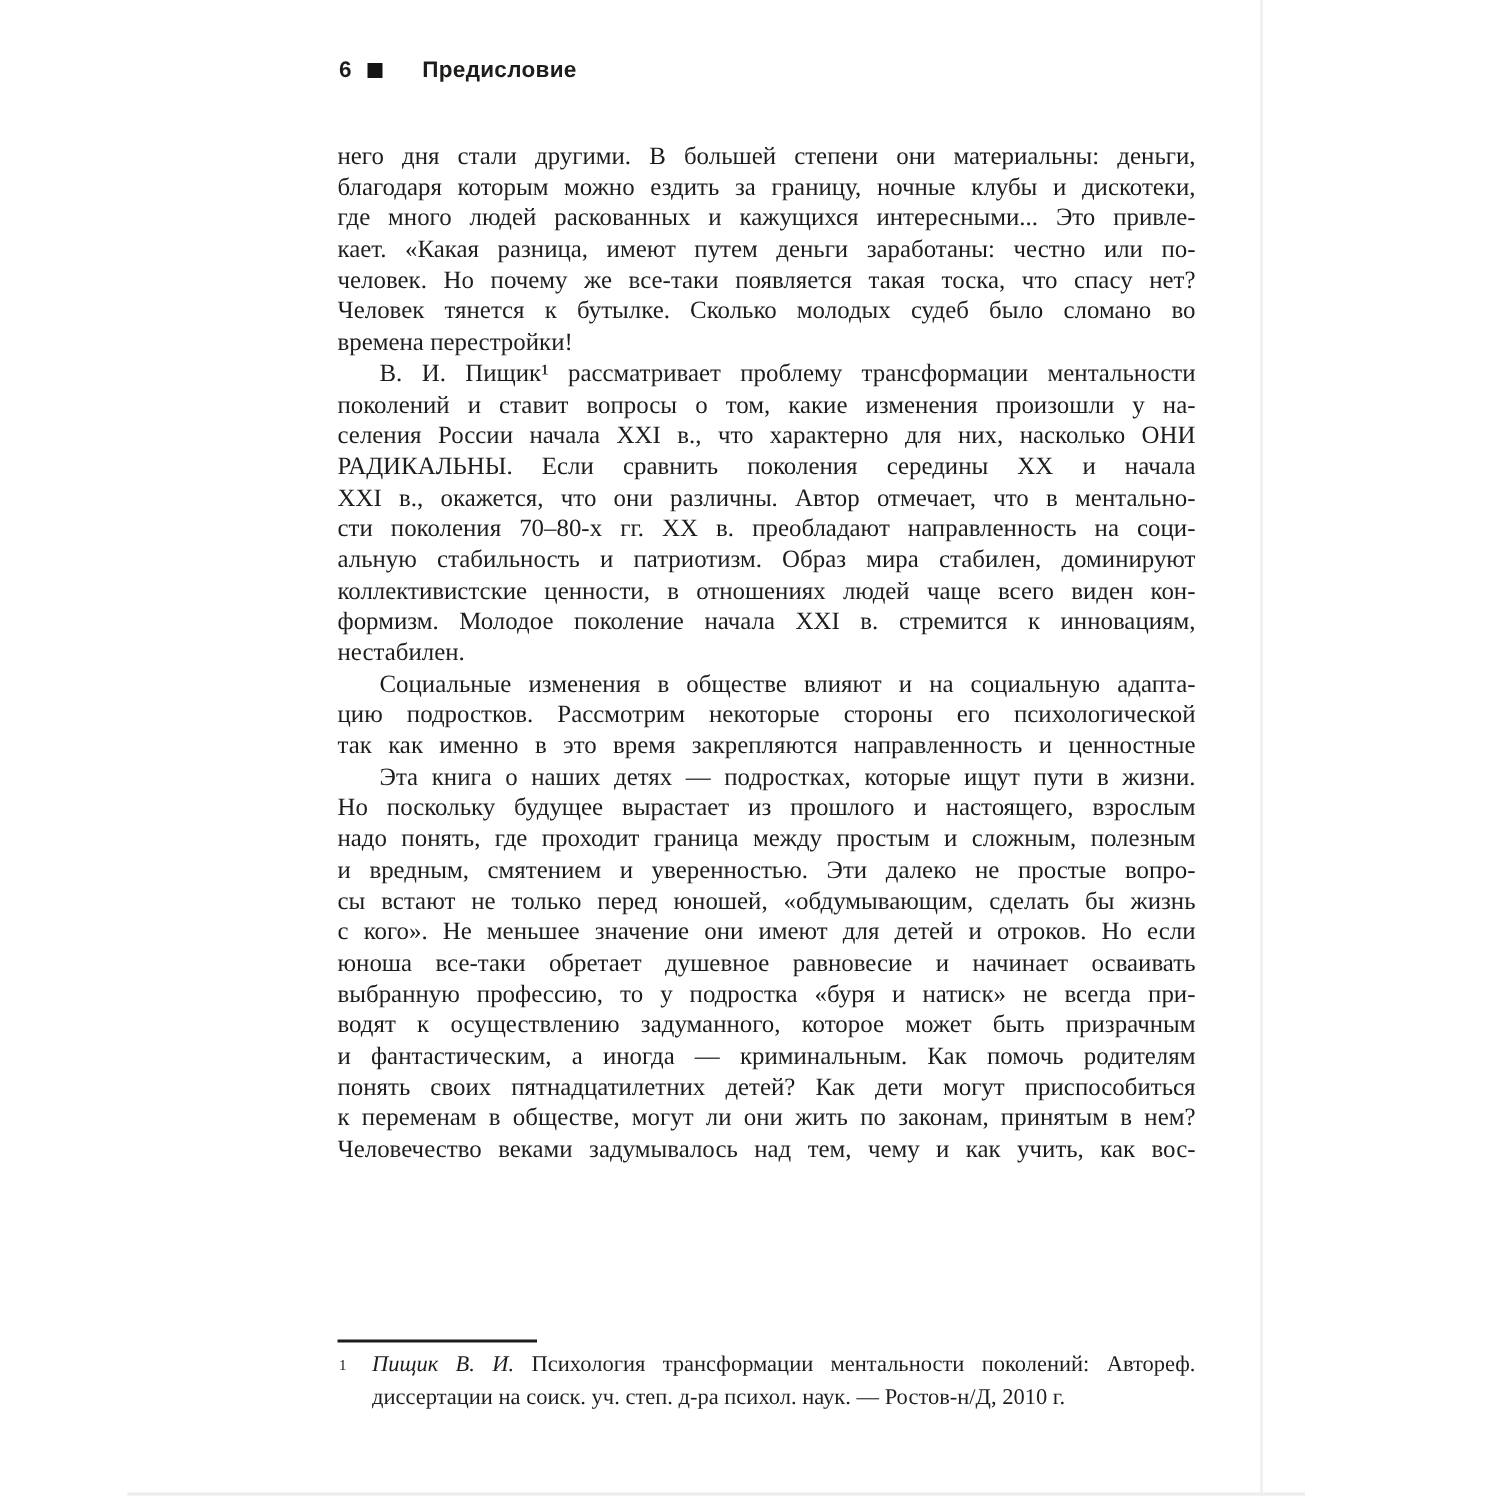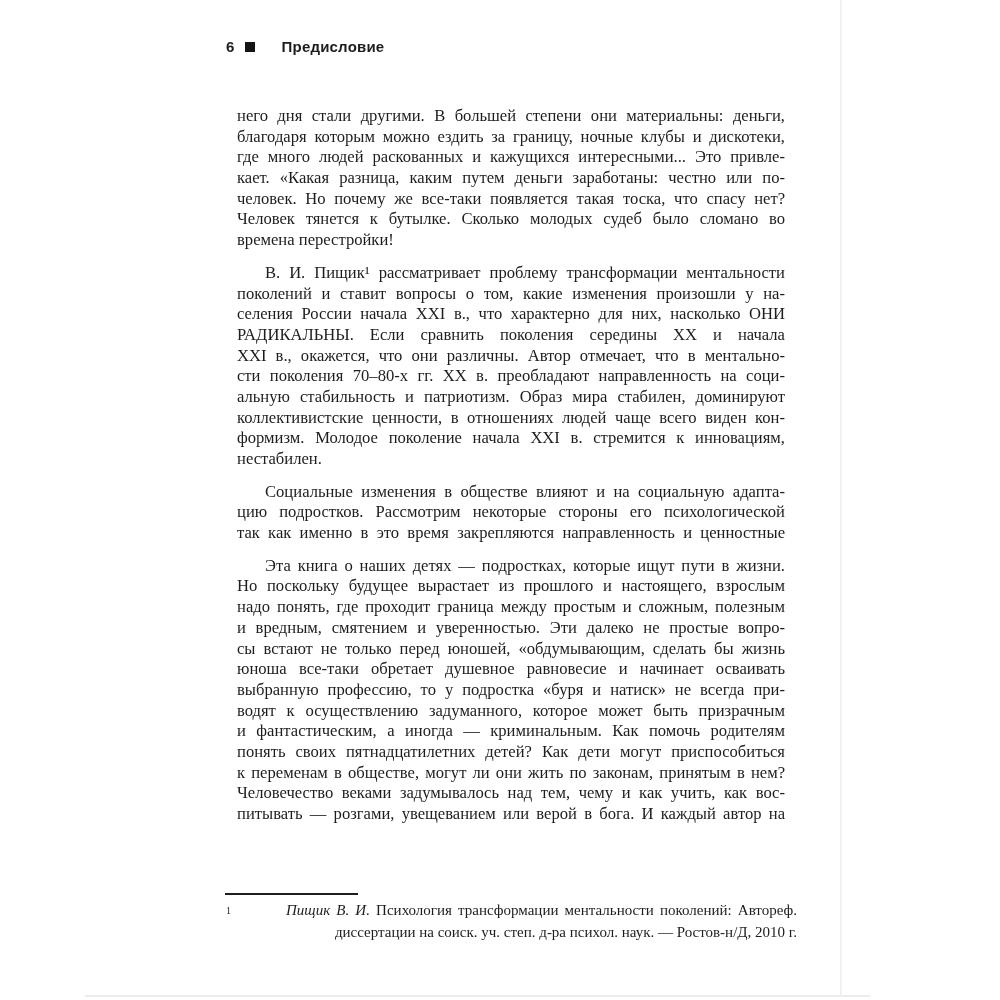--- a/index.html
+++ b/index.html
@@ -21,37 +21,37 @@
   .section-square {
     width: 10px; height: 10px; background: #141414;
     margin-right: 27px; display: inline-block;
   }
   .body-text {
     position: absolute; top: 94px; left: 225px; width: 572px;
     font-family: "Liberation Serif", serif;
     font-size: 16.6px; line-height: 20.68px;
     color: #1d1d1b;
   }
-  .paragraph { margin: 12px; }
+  .paragraph { margin: 0; }
   .line { text-align: justify; text-align-last: justify; }
   .line.last { text-align-last: left; }
   .line.indent { padding-left: 28px; }
   .fn-rule {
     position: absolute; left: 225px; top: 893px;
     width: 133px; height: 2px; background: #1d1d1b;
   }
   .footnote {
     position: absolute; left: 225px; top: 900px; width: 572px;
     font-family: "Liberation Serif", serif;
     font-size: 15px; line-height: 21.5px; color: #1d1d1b;
   }
   .fn-row { position: relative; padding-left: 23px; }
   .fn-marker { position: absolute; left: 1px; top: 0px; font-size: 10px; }
-  .fn-line1 { text-align: justify; text-align-last: justify; margin-left: 38px; }
-  .fn-line2 { text-align: right; }
+  .fn-line1 { text-align: justify; text-align-last: justify; }
+  .fn-line2 { text-align: left; }
   .fn-author { font-style: italic; }
   .edge-bottom {
     position: absolute; left: 85px; top: 995px;
     width: 785px; height: 2px; background: #ececec;
   }
   .edge-right {
     position: absolute; left: 840px; top: 0;
     width: 2px; height: 996px; background: #f1f1f1;
   }
 </style>
@@ -62,21 +62,21 @@
   <span class="page-number">6</span>
   <span class="section-square"></span>
   <span class="section-title">Предисловие</span>
 </div>
 
 <div class="body-text">
     <div class="paragraph">
       <div class="line">него дня стали другими. В большей степени они материальны: деньги,</div>
       <div class="line">благодаря которым можно ездить за границу, ночные клубы и дискотеки,</div>
       <div class="line">где много людей раскованных и кажущихся интересными... Это привле-</div>
-      <div class="line">кает. «Какая разница, каким путем деньги заработаны: честно или по-</div>
+      <div class="line">кает. «Какая разница, имеют путем деньги заработаны: честно или по-</div>
       <div class="line">человек. Но почему же все-таки появляется такая тоска, что спасу нет?</div>
       <div class="line">Человек тянется к бутылке. Сколько молодых судеб было сломано во</div>
       <div class="line last">времена перестройки!</div>
     </div>
     <div class="paragraph">
       <div class="line indent">В. И. Пищик¹ рассматривает проблему трансформации ментальности</div>
       <div class="line">поколений и ставит вопросы о том, какие изменения произошли у на-</div>
       <div class="line">селения России начала XXI в., что характерно для них, насколько ОНИ</div>
       <div class="line">РАДИКАЛЬНЫ. Если сравнить поколения середины XX и начала</div>
       <div class="line">XXI в., окажется, что они различны. Автор отмечает, что в ментально-</div>
@@ -90,28 +90,28 @@
       <div class="line indent">Социальные изменения в обществе влияют и на социальную адапта-</div>
       <div class="line">цию подростков. Рассмотрим некоторые стороны его психологической</div>
       <div class="line">так как именно в это время закрепляются направленность и ценностные</div>
     </div>
     <div class="paragraph">
       <div class="line indent">Эта книга о наших детях — подростках, которые ищут пути в жизни.</div>
       <div class="line">Но поскольку будущее вырастает из прошлого и настоящего, взрослым</div>
       <div class="line">надо понять, где проходит граница между простым и сложным, полезным</div>
       <div class="line">и вредным, смятением и уверенностью. Эти далеко не простые вопро-</div>
       <div class="line">сы встают не только перед юношей, «обдумывающим, сделать бы жизнь</div>
+      <div class="line">с кого». Не меньшее значение они имеют для детей и отроков. Но если</div>
       <div class="line">юноша все-таки обретает душевное равновесие и начинает осваивать</div>
       <div class="line">выбранную профессию, то у подростка «буря и натиск» не всегда при-</div>
       <div class="line">водят к осуществлению задуманного, которое может быть призрачным</div>
       <div class="line">и фантастическим, а иногда — криминальным. Как помочь родителям</div>
       <div class="line">понять своих пятнадцатилетних детей? Как дети могут приспособиться</div>
       <div class="line">к переменам в обществе, могут ли они жить по законам, принятым в нем?</div>
       <div class="line">Человечество веками задумывалось над тем, чему и как учить, как вос-</div>
-      <div class="line">питывать — розгами, увещеванием или верой в бога. И каждый автор на</div>
     </div>
   </div>
 
 <div class="fn-rule"></div>
 
 <div class="footnote">
   <div class="fn-row">
     <span class="fn-marker">1</span>
     <div class="fn-line1"><span class="fn-author">Пищик В. И.</span><span> Психология трансформации ментальности поколений: Автореф.</span></div>
     <div class="fn-line2">диссертации на соиск. уч. степ. д-ра психол. наук. — Ростов-н/Д, 2010 г.</div>

